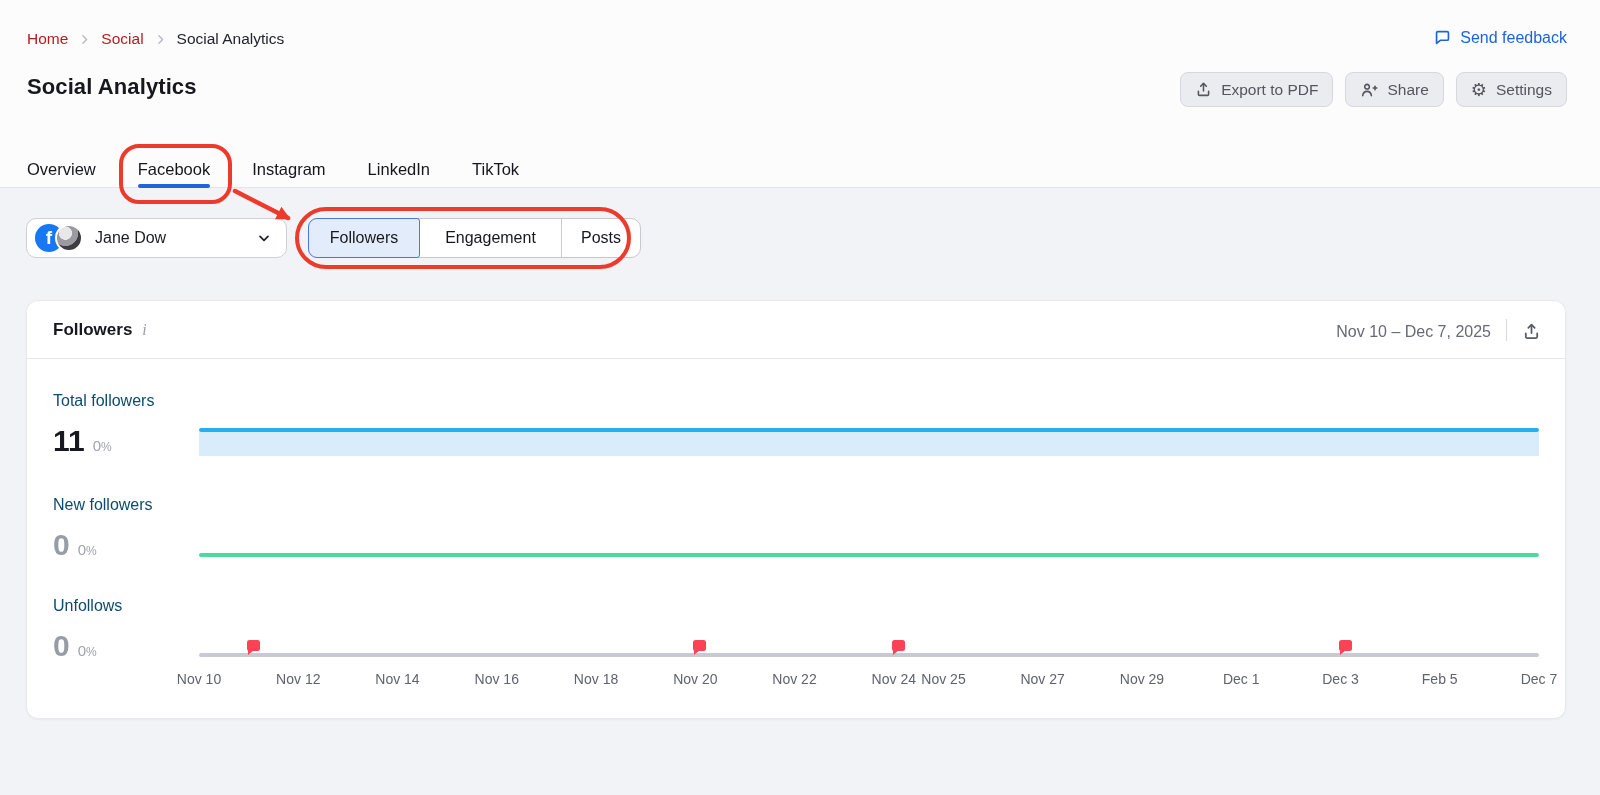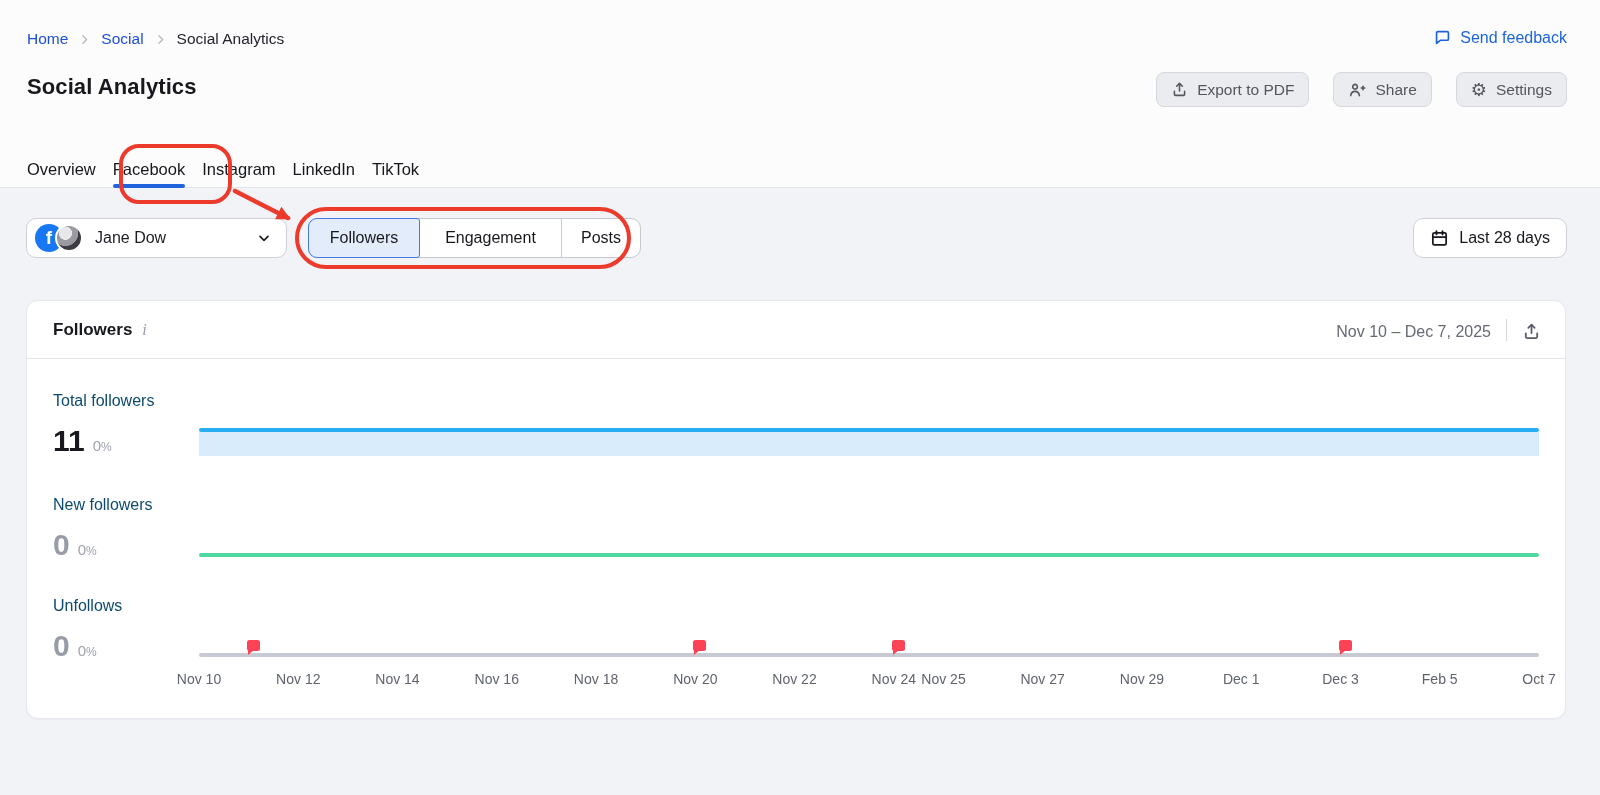--- a/index.html
+++ b/index.html
@@ -15,52 +15,52 @@
   
   .header-band {
     position:absolute; left:0; top:0; width:1600px; height:188px;
     background:#fcfcfd; border-bottom:1px solid #e3e4ea;
   }
   .breadcrumb {
     position:absolute; left:27px; top:30px;
     display:flex; align-items:center; gap:10px;
     font-size:15.5px; color:#6e7280;
   }
-  .crumb { color:#1d4ed8; cursor:pointer; }
+  .crumb { color:#b91c1c; cursor:pointer; }
   .crumb.current { color:#23252c; }
   .crumb-sep { display:flex; align-items:center; color:#b5b8c2; }
 
   .feedback-link {
     position:absolute; right:33px; top:28px;
     display:flex; align-items:center; gap:8px;
     color:#1c64dc; font-size:16px; font-weight:500; cursor:pointer;
   }
 
   .page-title {
     position:absolute; left:27px; top:74px;
     font-size:22px; font-weight:700; color:#17181d; letter-spacing:.1px;
   }
 
   .action-buttons {
     position:absolute; right:33px; top:72px;
-    display:flex; gap:24px;
+    display:flex; gap:12px;
   }
   .btn {
     display:flex; align-items:center; gap:9px;
     height:35px; padding:0 14px;
     background:#ebecf0; border:1px solid #d7d8de; border-radius:8px;
     font-size:15.5px; color:#53565e; cursor:pointer;
   }
   .btn .ic { display:flex; align-items:center; color:#53565e; }
   .gear-glyph { font-size:18px; line-height:1; }
 
   
   .tabs {
     position:absolute; left:27px; top:150px; height:38px;
-    display:flex; gap:17px; align-items:center;
+    display:flex; gap:42px; align-items:center;
   }
   .tab {
     position:relative; height:38px; display:flex; align-items:center;
     font-size:16.5px; font-weight:500; color:#16171c; cursor:pointer;
     white-space:nowrap;
   }
   .tab.active::after {
     content:""; position:absolute; left:0; right:0; bottom:0;
     height:4px; background:#2064dc; border-radius:2px;
   }
@@ -252,31 +252,20 @@
         </svg>
     </span>
   </div>
 
   <div class="segmented">
     <div class="segment seg-followers sel">Followers</div>
     <div class="segment seg-engagement">Engagement</div>
     <div class="segment seg-posts">Posts</div>
   </div>
 
-  <div class="date-filter">
-    <span class="ic">
-      <svg class="icon" width="19" height="19" viewBox="0 0 24 24" fill="none" stroke="currentColor" stroke-width="2.2" stroke-linecap="round" stroke-linejoin="round">
-          <rect x="3.6" y="4.8" width="16.8" height="15.4" rx="2"></rect>
-          <path d="M3.6 10.2h16.8"></path>
-          <path d="M8.2 2.8v4"></path>
-          <path d="M15.8 2.8v4"></path>
-        </svg>
-    </span>
-    <span>Last 28 days</span>
-  </div>
 
   <div class="card">
     <div class="card-header">
       <div class="card-title-wrap">
         <span class="card-title">Followers</span>
         <span class="info-icon">i</span>
       </div>
       <div class="card-header-right">
         <span class="range-text">Nov 10 – Dec 7, 2025</span>
         <span class="vsep"></span>
@@ -328,21 +317,21 @@
         <span class="tick" style="left:29.63%">Nov 18</span>
         <span class="tick" style="left:37.04%">Nov 20</span>
         <span class="tick" style="left:44.44%">Nov 22</span>
         <span class="tick" style="left:51.85%">Nov 24</span>
         <span class="tick" style="left:55.56%">Nov 25</span>
         <span class="tick" style="left:62.96%">Nov 27</span>
         <span class="tick" style="left:70.37%">Nov 29</span>
         <span class="tick" style="left:77.78%">Dec 1</span>
         <span class="tick" style="left:85.19%">Dec 3</span>
         <span class="tick" style="left:92.59%">Feb 5</span>
-        <span class="tick" style="left:100%">Oct 7</span>
+        <span class="tick" style="left:100%">Dec 7</span>
       </div>
     </div>
   </div>
 
   <svg class="annot" width="1600" height="795" viewBox="0 0 1600 795">
     <defs>
       <marker id="arrowhead" markerUnits="userSpaceOnUse" markerWidth="16" markerHeight="16" refX="11" refY="7" orient="auto">
         <path d="M0 0 L14 7 L0 14 Z" fill="#ec3b2d"></path>
       </marker>
     </defs>

